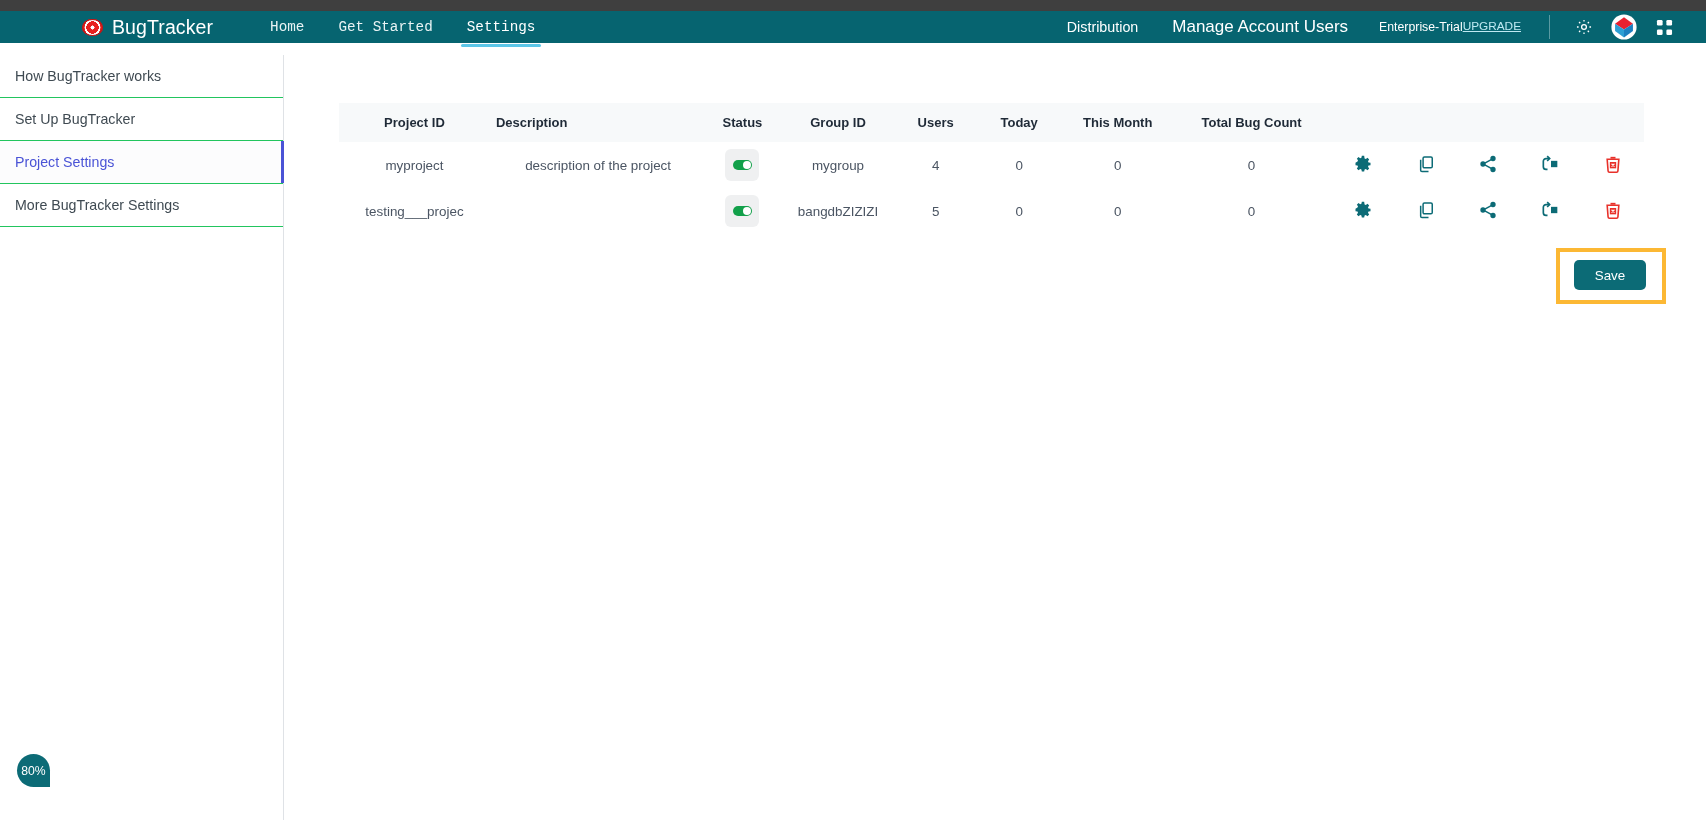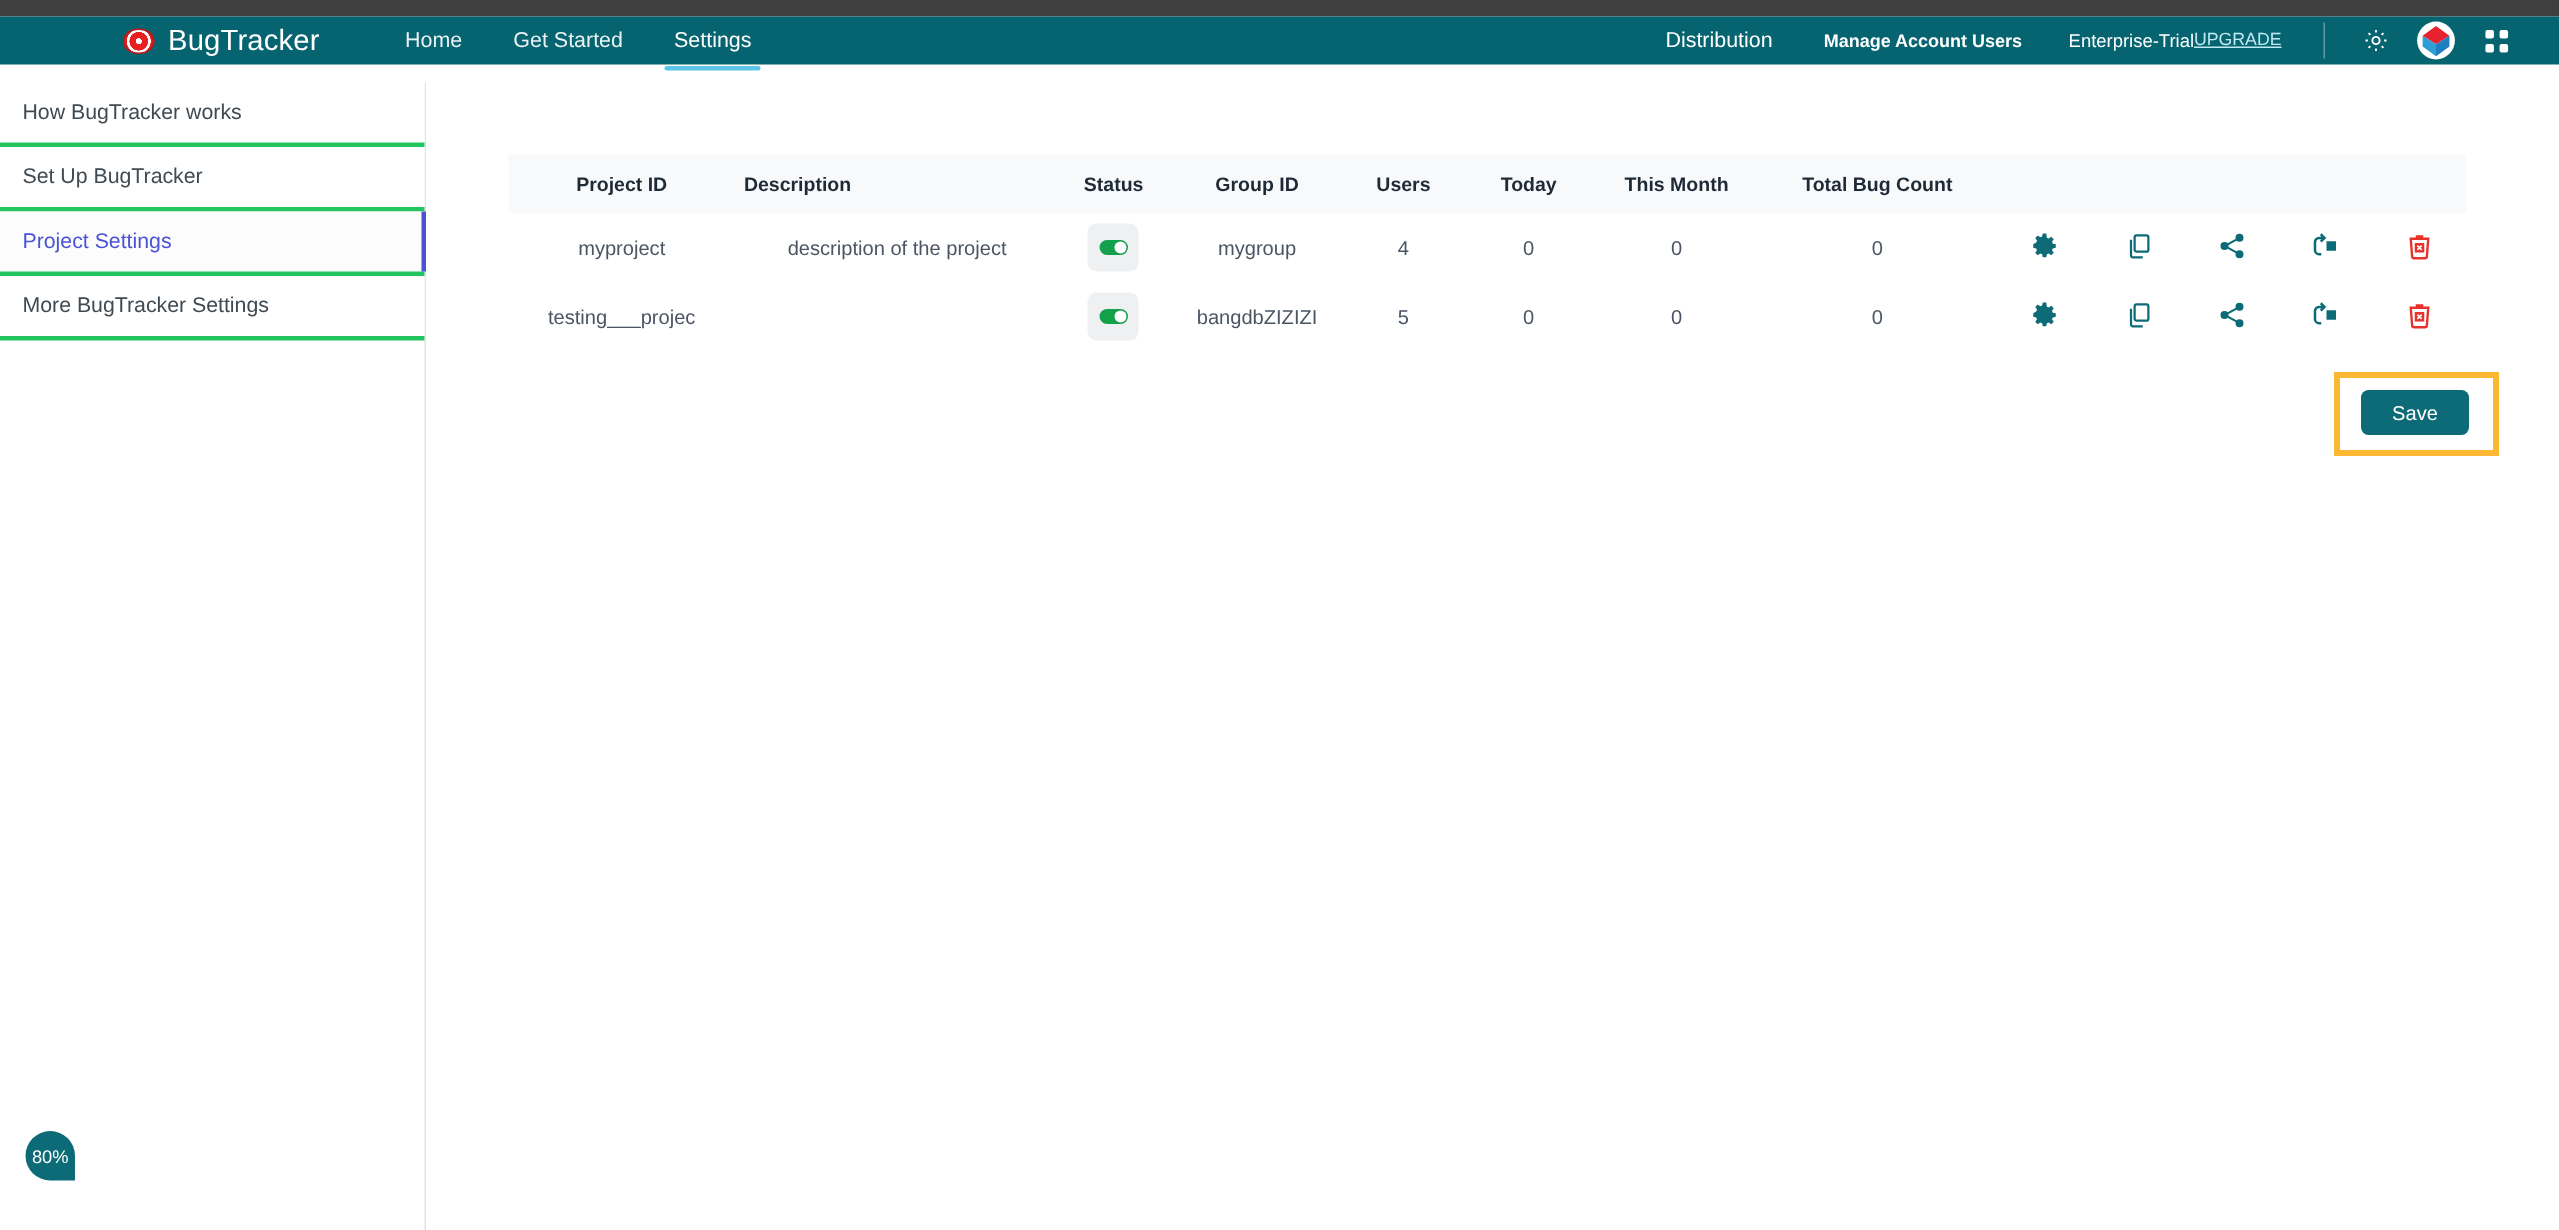--- a/index.html
+++ b/index.html
@@ -26,38 +26,38 @@
   .brand { display:flex; align-items:center; margin-left:82px; }
   .brand-icon {
     width:21px; height:17px; border-radius:50%;
     background: radial-gradient(circle at 50% 50%, #ffffff 0 14%, #e8201f 16% 45%, #ffffff 47% 58%, #e0201f 60% 100%);
     margin-right:9px;
     box-shadow: inset 0 0 0 1px #b81717;
   }
   .brand-name {
     color:#ffffff; font-size:19.5px; letter-spacing:.1px;
   }
-  .nav { display:flex; align-items:flex-start; margin-left:29px; height:44px; }
+  .nav { display:flex; align-items:flex-start; margin-left:29px; height:44px;font-family:Liberation Mono, monospace; }
   .nav-item {
     color:#e9f3f4; font-size:14.3px; padding:0 17px; height:44px;
     display:flex; align-items:center; position:relative; cursor:pointer;
     white-space:nowrap;
   }
   .nav-item.active { color:#ffffff; }
   .nav-item.active::after {
     content:""; position:absolute; bottom:2px; left:11px; right:11px;
     height:3px; background:#5bc6e8; border-radius:2px;
   }
   .header-right {
     margin-left:auto; display:flex; align-items:center; height:44px; padding-right:22px;
   }
   .hr-link {
     color:#ffffff; font-size:14.3px; padding:0 17px; cursor:pointer; white-space:nowrap;
   }
-  .hr-link.bold { font-weight:bold; font-size:12px; }
+  .hr-link.bold { font-weight:normal; font-size:17px; }
   .trial-box {
     display:flex; flex-direction:row; align-items:center; line-height:1.15;
     padding:0 14px; cursor:pointer;
   }
   .trial-label { color:#ffffff; font-size:12.3px; white-space:nowrap; }
   .trial-upgrade {
     color:#bfe9f2; font-size:11.8px; text-decoration:underline; white-space:nowrap;
   }
   .hdr-sep { width:1px; height:24px; background:#5a9aa2; margin:0 14px; }
   .icon-btn {
@@ -68,21 +68,21 @@
   .diamond-logo { width:26px; height:26px; }
   .grid-svg { width:17px; height:17px; }
 
   
   .sidebar {
     position:absolute; top:55px; left:0; width:284px; height:765px;
     background:#ffffff; border-right:1px solid #dfe2e6;
   }
   .side-item {
     height:43px; display:flex; align-items:center; padding-left:15px;
-    font-size:14.2px; color:#3f4a52; border-bottom:3px solid #22c55e;
+    font-size:14.2px; color:#3f4a52; border-bottom:1px solid #22c55e;
     cursor:pointer; position:relative; background:#fff;
   }
   .side-item.selected {
     color:#4a53d6; background:#fcfcfd;
   }
   .side-item.selected::after {
     content:""; position:absolute; right:-1px; top:0; bottom:0; width:3px;
     background:#4a53d6;
   }
 

